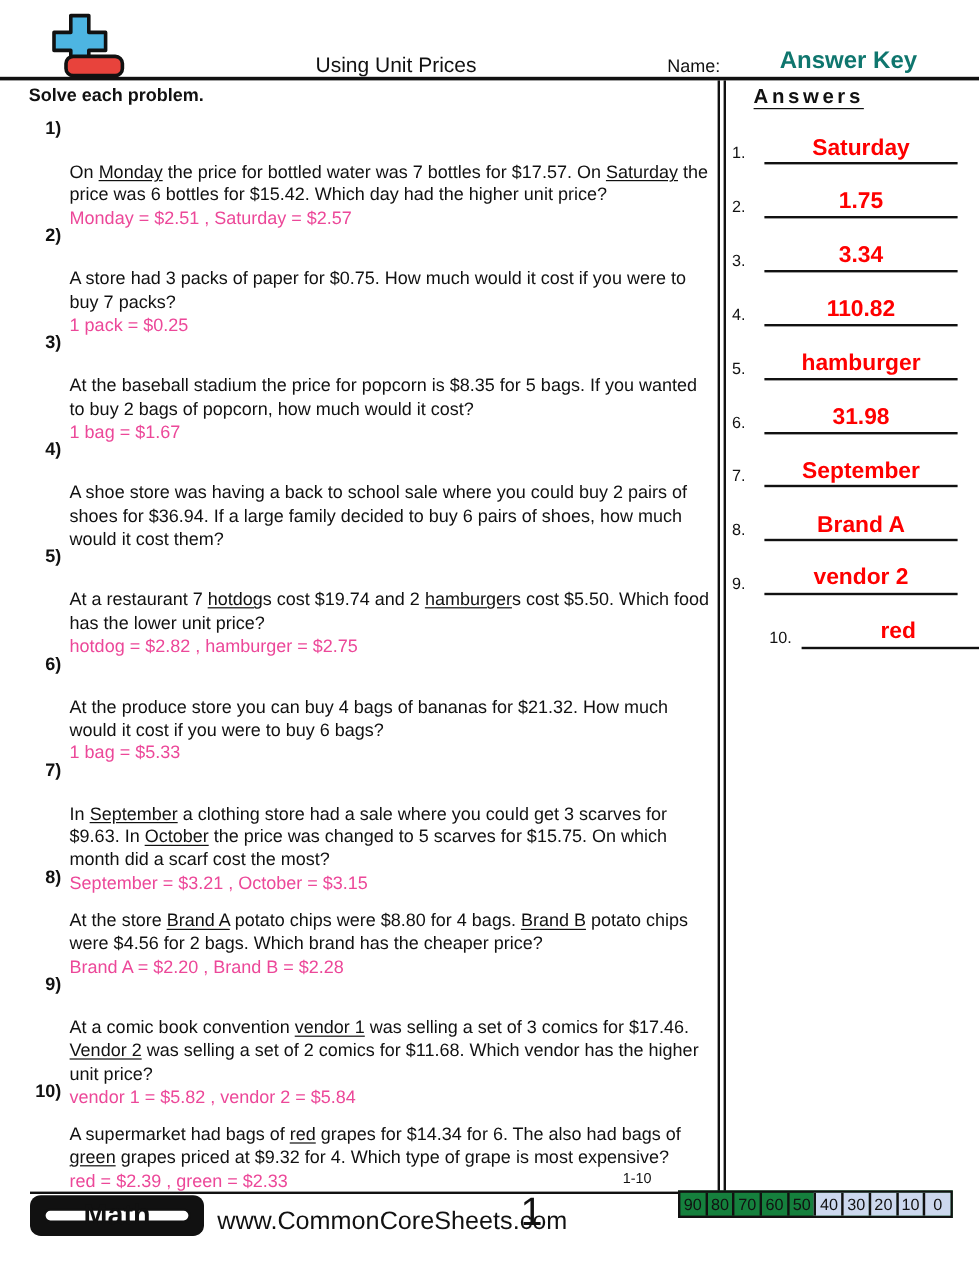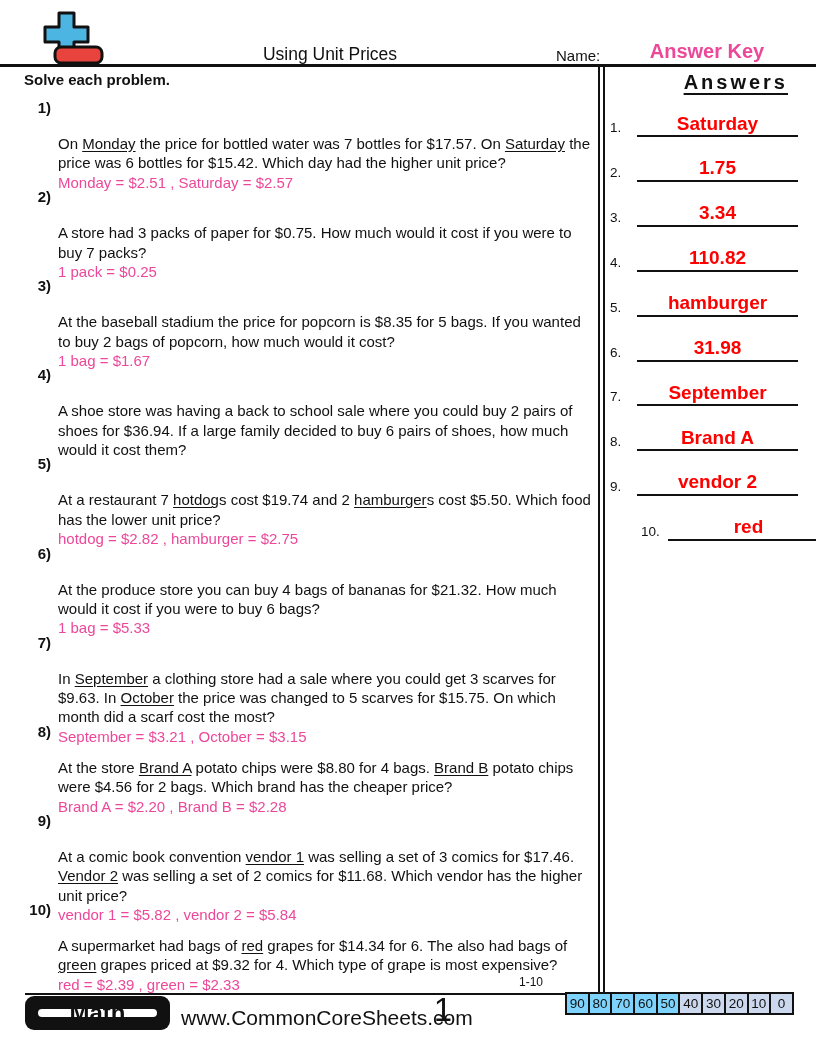--- a/index.html
+++ b/index.html
@@ -7,49 +7,49 @@
     width:816px;height:1056px;position:relative;overflow:hidden;
     background:#ffffff;color:#111;
     font-family:"Liberation Sans",sans-serif;
     -webkit-font-smoothing:antialiased;
   }
   
   .logo{position:absolute;left:28px;top:8px;}
   .title{position:absolute;top:44px;left:160px;width:340px;text-align:center;font-size:17.5px;}
   .name-label{position:absolute;top:47px;left:556px;font-size:15px;}
   .answer-key{position:absolute;top:40px;left:618px;width:178px;text-align:center;
-    font-size:20px;font-weight:bold;color:#ec4899;}
+    font-size:20px;font-weight:bold;color:#0f766e;}
   .header-line{position:absolute;top:64px;left:0;width:816px;height:3px;background:#111;}
   .instruction{position:absolute;top:71px;left:24px;font-size:15px;font-weight:bold;}
   
   .divider{position:absolute;left:598px;top:67px;height:926px;width:3px;
     border-left:2px solid #111;border-right:2px solid #111;}
   .problem{position:absolute;left:28px;width:568px;display:flex;}
   .pnum{flex:none;width:23px;margin-right:7px;text-align:right;font-size:15px;font-weight:bold;line-height:19.4px;}
   .ptext{width:538px;font-size:15px;line-height:19.4px;margin-top:36px;}
   .pans{color:#ec4899;}
   .u{text-decoration:underline;text-underline-offset:2px;}
   
-  .answers-heading{position:absolute;top:71px;left:628px;width:160px;text-align:right;
-    font-size:20px;font-weight:bold;letter-spacing:3px;
+  .answers-heading{position:absolute;top:71px;left:628px;width:160px;text-align:left;
+    font-size:17px;font-weight:bold;letter-spacing:3px;
     text-decoration:underline;text-underline-offset:4px;}
   .slot{position:absolute;left:610px;width:188px;height:28px;display:flex;align-items:flex-end;}
   .anum{flex:none;width:27px;font-size:13.5px;padding-bottom:2px;}
   .aval{flex:1;text-align:center;font-size:19px;font-weight:bold;color:#fe0000;
     line-height:1.25;border-bottom:2px solid #111;}
   
   .footer-line{position:absolute;top:993px;left:25px;width:766px;height:2px;background:#111;}
   .math-badge{position:absolute;left:25px;top:996px;width:145px;height:34px;background:#111;
     border-radius:9px;display:flex;box-sizing:border-box;}
   .math-pill{flex:1;margin:11px;background:#fff;border:2px solid #111;border-radius:15px;
     display:flex;align-items:center;justify-content:center;font-size:24px;font-weight:bold;}
   .website{position:absolute;left:181px;top:1006px;font-size:21px;}
   .page-num{position:absolute;left:415px;top:991px;width:56px;text-align:center;font-size:33px;}
   .score-label{position:absolute;left:519px;top:975px;width:40px;font-size:12px;}
-  .score-table{position:absolute;left:565px;top:992px;display:flex;border:2px solid #111;background:#7dd3fc;}
+  .score-table{position:absolute;left:565px;top:992px;display:flex;border:2px solid #111;background:#15803d;}
   .score-cell{width:20.7px;height:19px;border-left:2px solid #111;font-size:13.5px;
     display:flex;align-items:center;justify-content:center;}
   .score-cell:first-child{border-left:none;}
   .score-cell.hl{background:#ccd8ee;}
 </style>
 </head>
 <body>
 
 <svg class="logo" width="80" height="58" viewBox="0 0 80 58">
   <path d="M31 5 h15 v14 h14 v15 h-14 v14 h-15 v-14 h-14 v-15 h14 z" fill="#4db5e2" stroke="#111" stroke-width="3" stroke-linejoin="round"></path>

